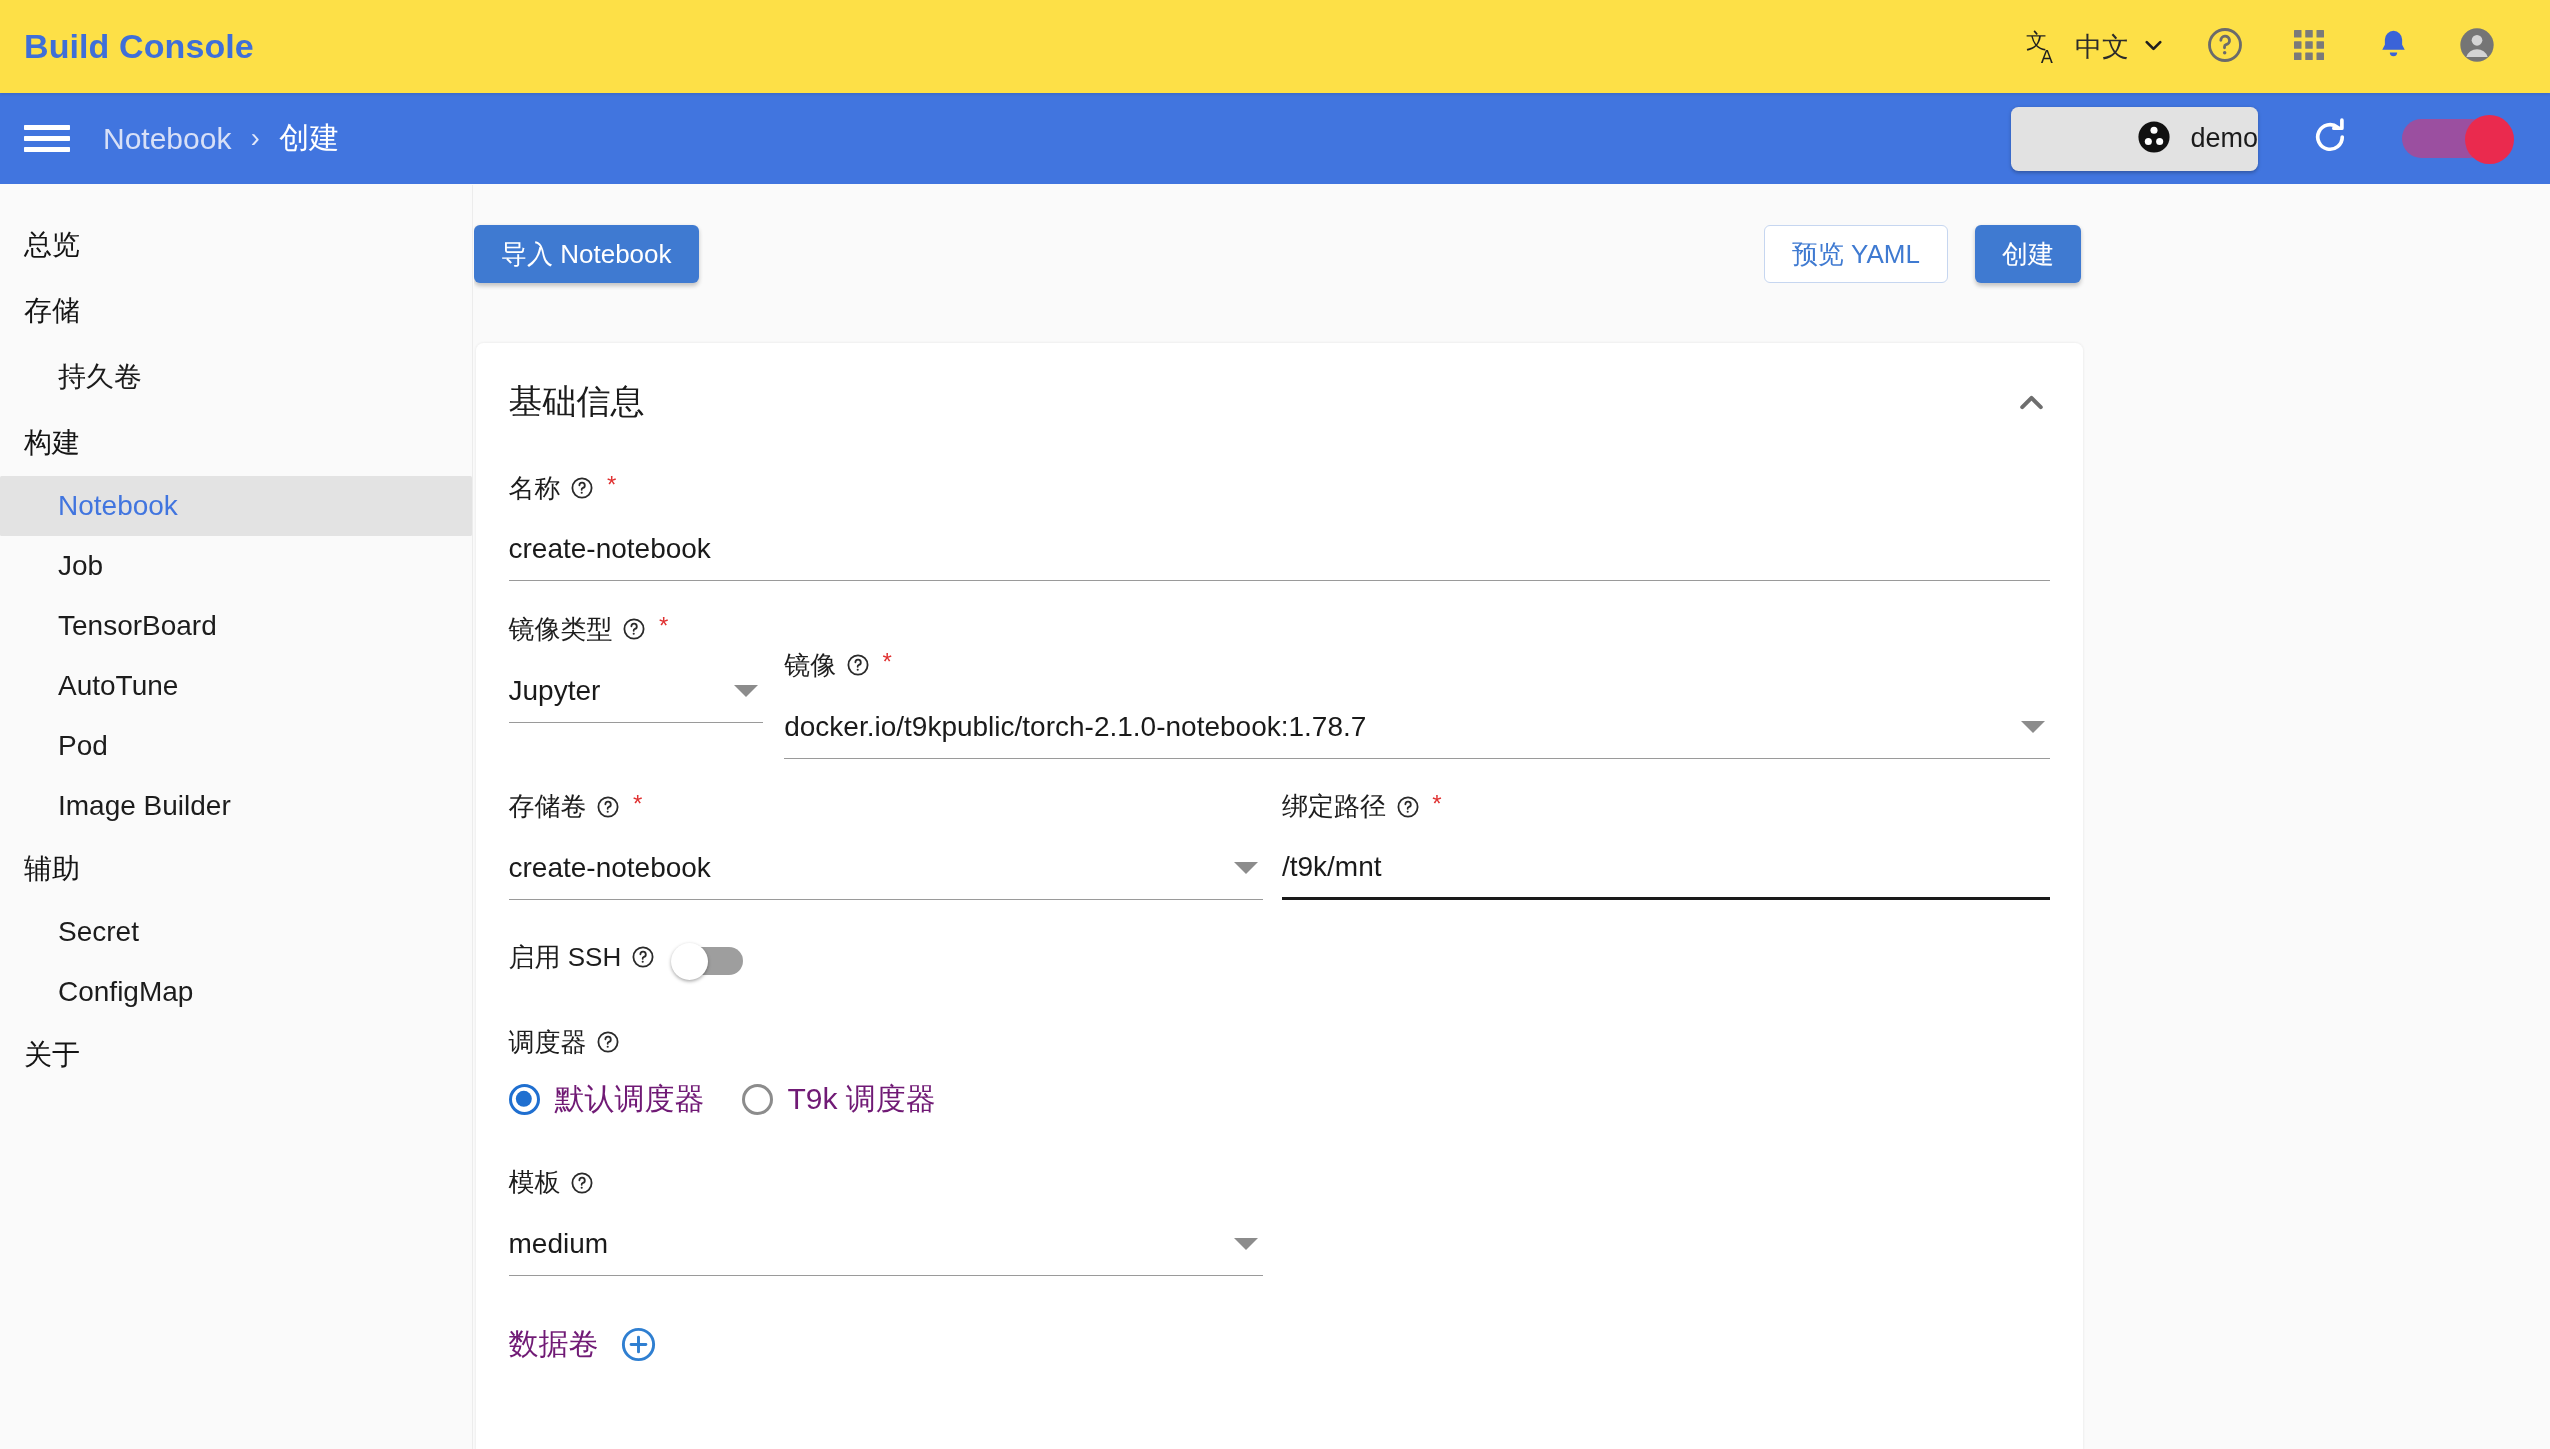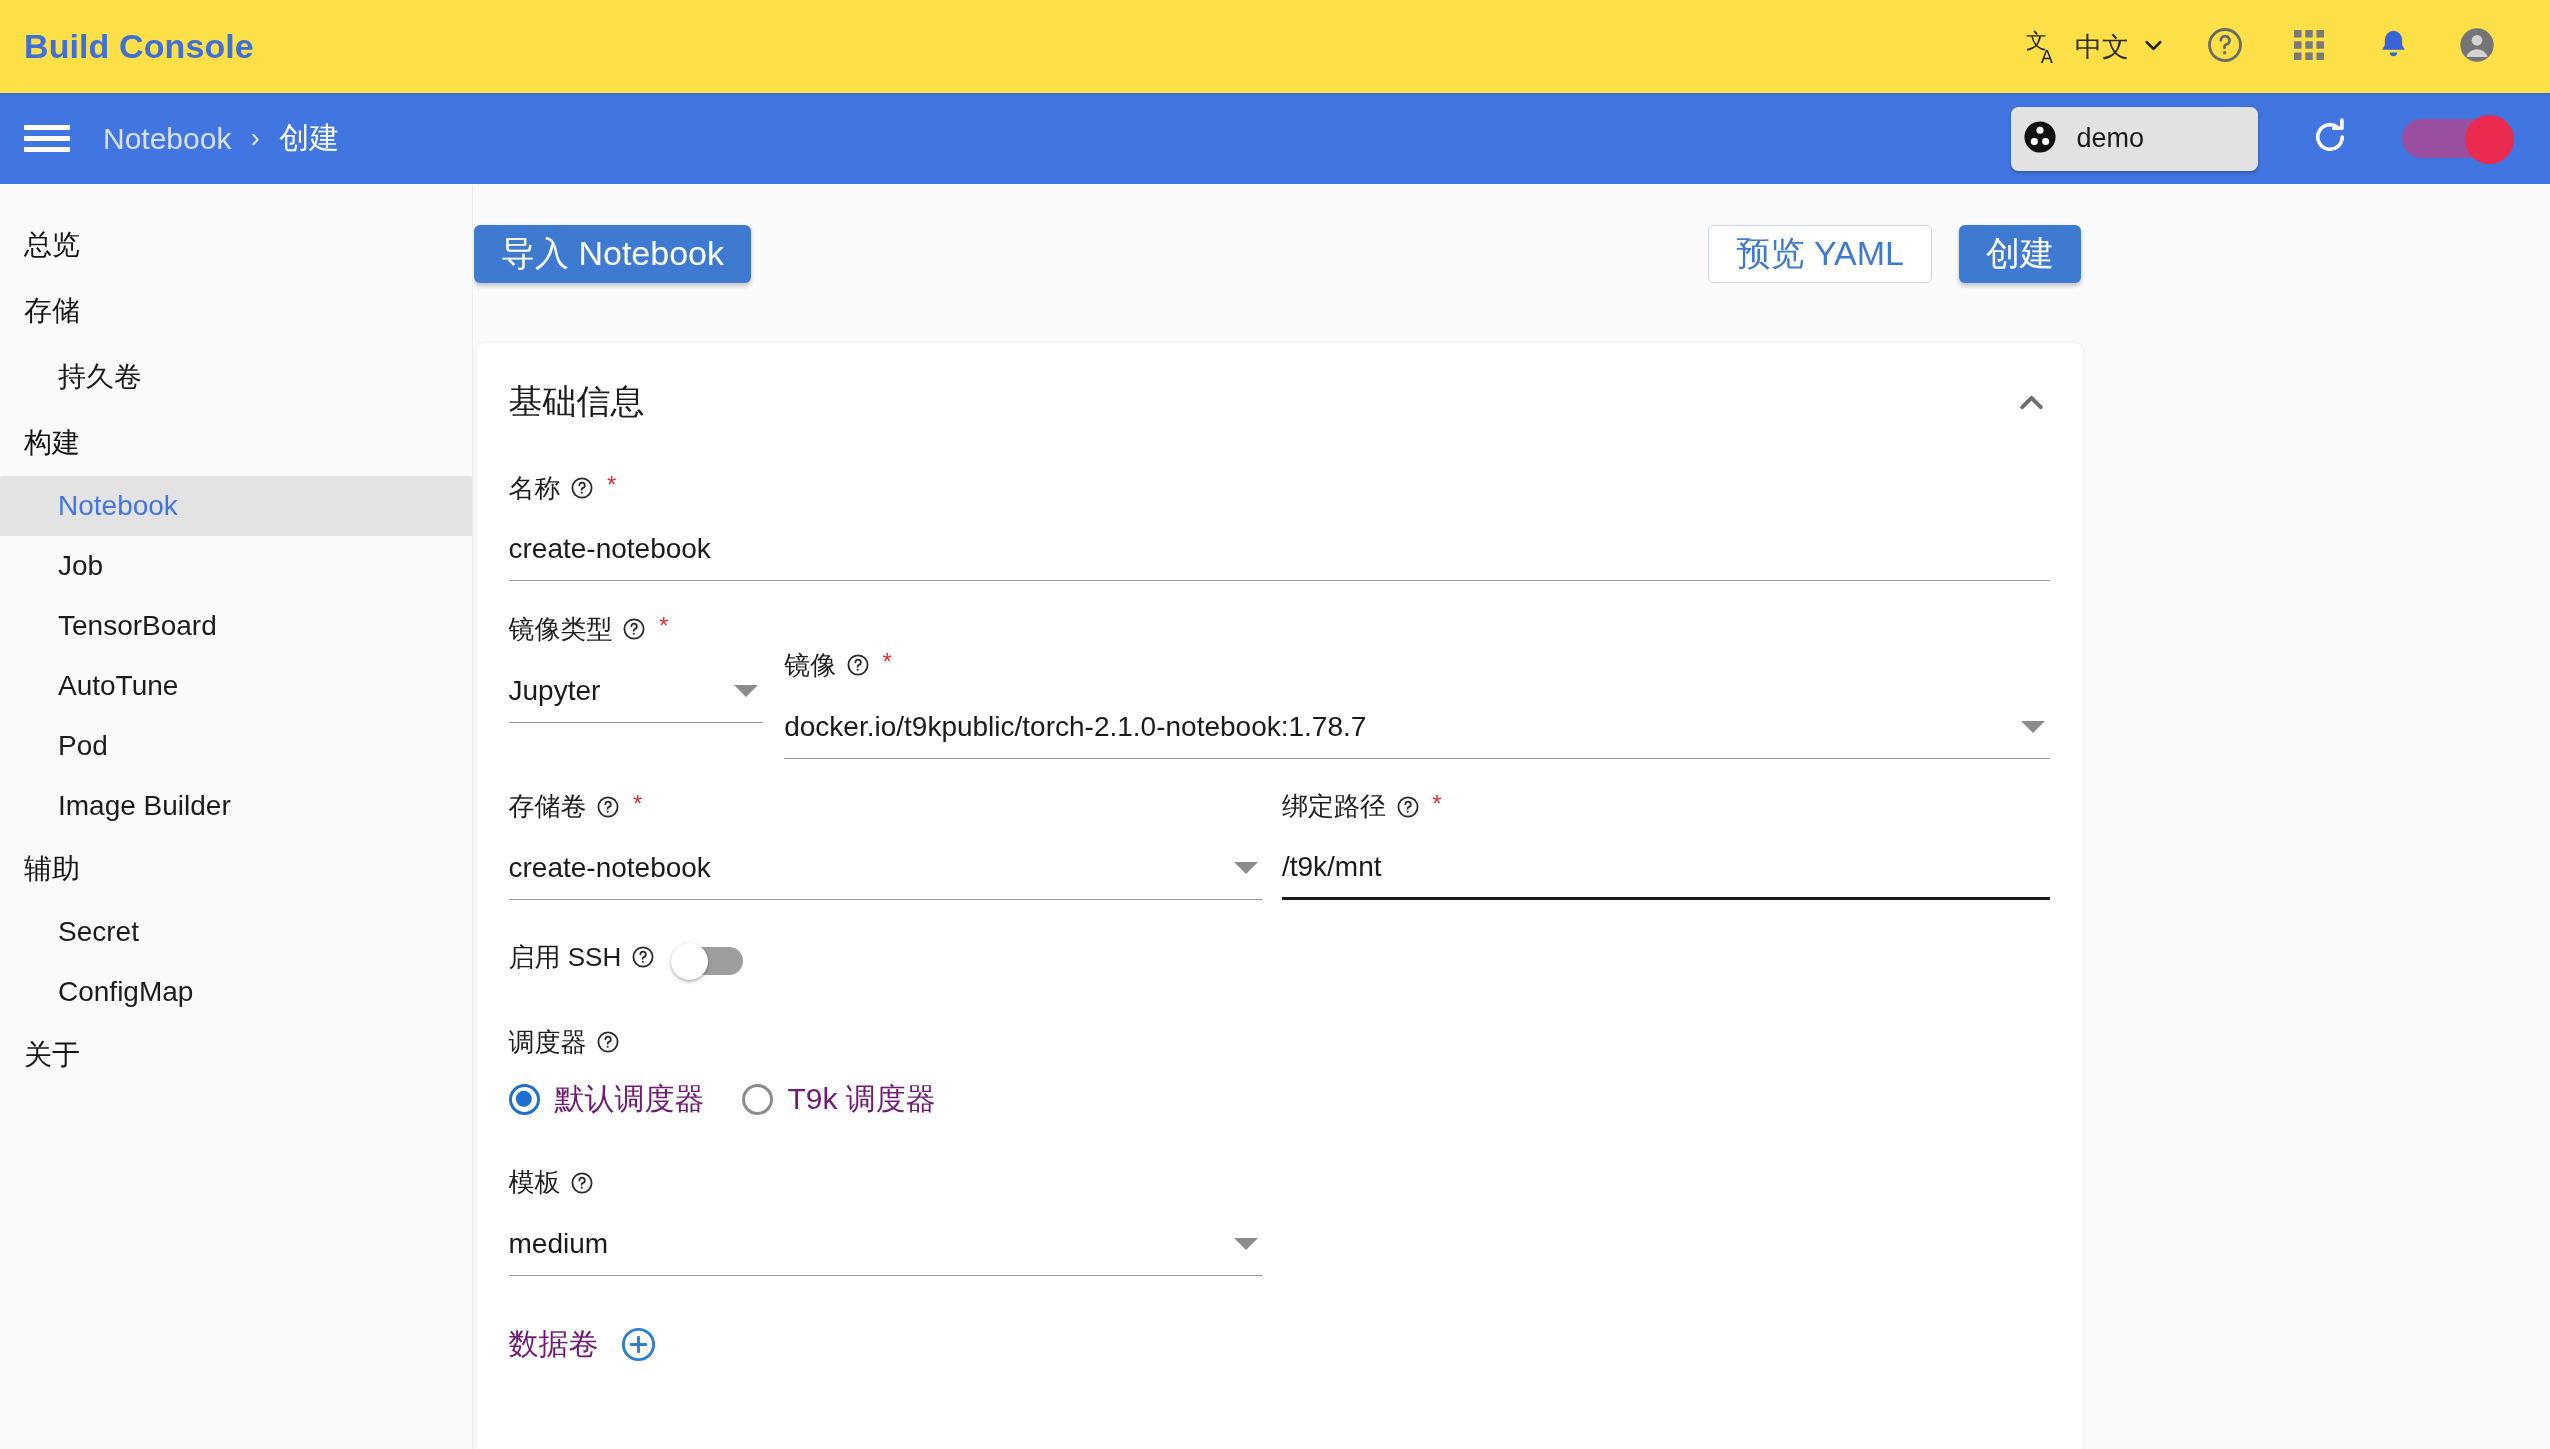--- a/index.html
+++ b/index.html
@@ -49,21 +49,21 @@
   .hamburger span { display: block; height: 4.5px; background: #ffffff; border-radius: 0.7px; }
   .crumbs { display: flex; align-items: center; margin-left: 33px; gap: 19.4px; }
   .crumb-link { font-size: 30px; color: #d8e0f7; }
   .crumb-sep { font-size: 27px; color: #e2e8fa; font-weight: 300; }
   .crumb-current { font-size: 30px; color: #ffffff; }
 
   .navbar-right { margin-left: auto; display: flex; align-items: center; margin-right: 36px; gap: 42px; }
   .ns-chip {
     background: #e2e2e2; border-radius: 7.5px;
     height: 64px; width: 247px;
-    display: flex; align-items: center; justify-content: flex-start; gap: 19.4px;
+    display: flex; align-items: center; justify-content: flex-end; gap: 19.4px;
     box-shadow: 0 1.5px 3.7px rgba(0,0,0,0.25);
     cursor: pointer;
     padding-left: 12px;
   }
   .ns-chip-label { font-size: 27px; color: #1b1b1b; }
   .refresh-btn { width: 60px; display: flex; align-items: center; justify-content: center; cursor: pointer; }
   .theme-toggle { position: relative; width: 112px; height: 48px; cursor: pointer; }
   .theme-toggle .tt-track {
     position: absolute; left: 0; top: 4.5px;
     width: 88px; height: 39px; border-radius: 19.4px;
@@ -102,21 +102,21 @@
     width: 2077px; height: 1265px;
     background: #fafafa;
     overflow: hidden;
   }
   .actions {
     position: absolute; top: 40px; left: 0; width: 1607px;
     display: flex; align-items: center;
   }
   .btn {
     font-family: "Liberation Sans", sans-serif;
-    font-size: 34px;
+    font-size: 26px;
     border-radius: 6px;
     cursor: pointer;
     display: flex; align-items: center; justify-content: center;
   }
   .btn-filled {
     background: #3f7ad1; color: #ffffff;
     height: 58px; padding: 0 27px;
     box-shadow: 0 2.2px 4.5px rgba(0,0,0,0.22);
     border: none;
   }

